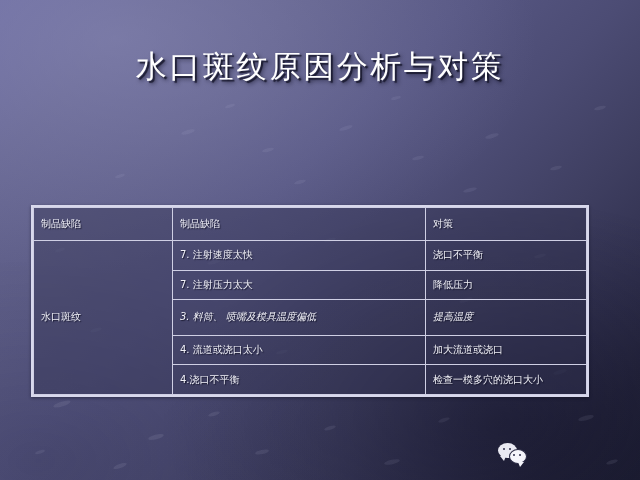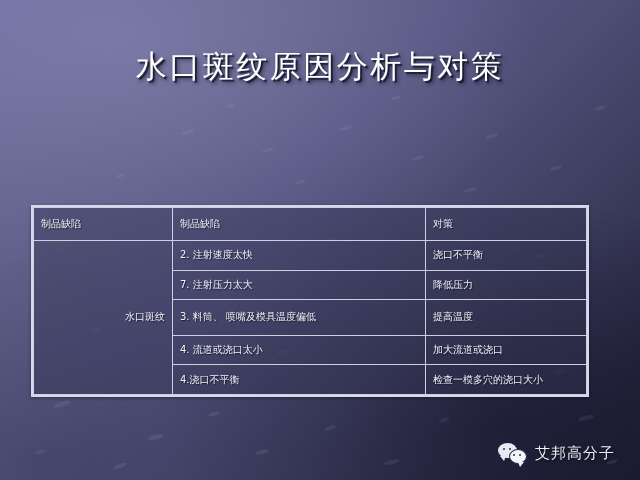--- a/index.html
+++ b/index.html
@@ -94,24 +94,24 @@
     text-shadow: 1px 1px 1px rgba(15,15,35,0.8);
     white-space: nowrap;
     overflow: hidden;
   }
   table.defect-table td.col-a { width: 124px; }
   table.defect-table td.col-b { width: 238px; }
   table.defect-table td.col-c { width: auto; }
 
   tr.header-row td { height: 30px; }
   tr.body-row td { height: 27px; }
-  tr.body-row.tall td { height: 32px; }
+  tr.body-row.tall td { height: 32px; font-style: italic; }
 
   td.defect-name {
-    text-align: right;
+    text-align: left;
     padding-left: 12px;
   }
 
   
   #watermark {
     position: absolute;
     left: 498px;
     top: 438px;
     height: 30px;
     display: flex;
@@ -238,21 +238,21 @@
     <table class="defect-table">
       <tbody>
         <tr class="header-row">
           <td class="col-a">制品缺陷</td>
           <td class="col-b">制品缺陷</td>
           <td class="col-c">对策</td>
         </tr>
 
         <tr class="body-row">
           <td class="col-a defect-name" rowspan="5">水口斑纹</td>
-          <td class="col-b">2. 注射速度太快</td>
+          <td class="col-b">7. 注射速度太快</td>
           <td class="col-c">浇口不平衡</td>
         </tr>
 
         <tr class="body-row">
           <td class="col-b">7. 注射压力太大</td>
           <td class="col-c">降低压力</td>
         </tr>
 
         <tr class="body-row tall">
           <td class="col-b">3. 料筒、 喷嘴及模具温度偏低</td>
@@ -274,16 +274,15 @@
 
   <div id="watermark">
     <div id="wechat-icon">
       <div class="bubble-big"></div>
       <div class="dot d1"></div>
       <div class="dot d2"></div>
       <div class="bubble-small"></div>
       <div class="dot d3"></div>
       <div class="dot d4"></div>
     </div>
-    <div id="watermark-text">艾邦高分子</div>
   </div>
 
 </div>
 
 </body></html>

